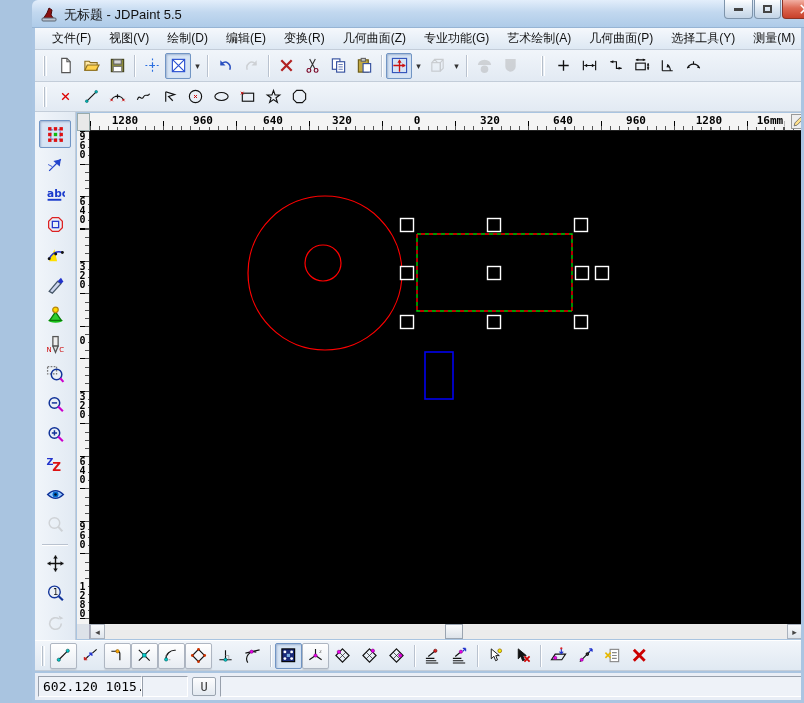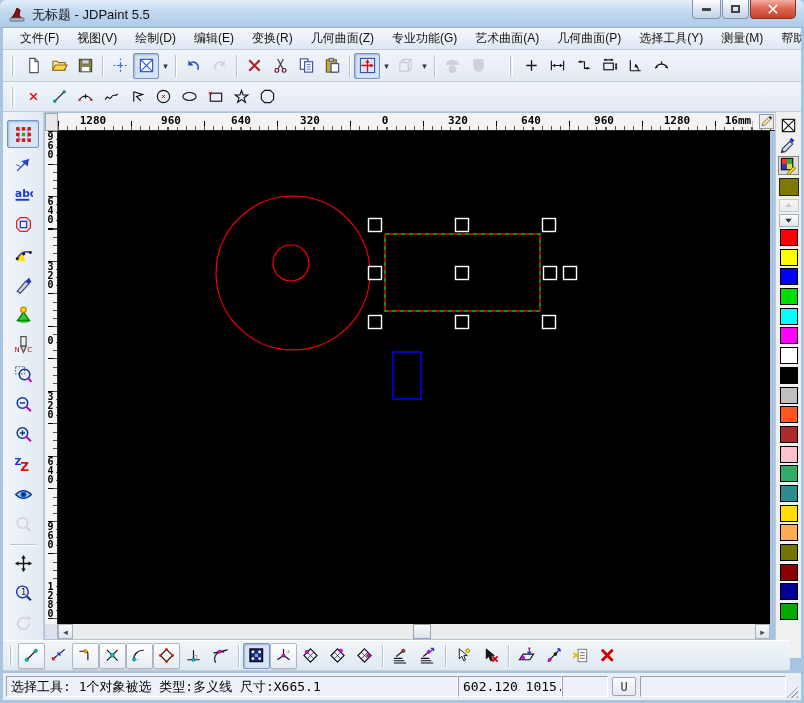--- a/index.html
+++ b/index.html
@@ -1,18 +1,18 @@
 <!DOCTYPE html>
 <html><head>
 <meta charset="utf-8">
 <style>
   * { margin:0; padding:0; box-sizing:border-box; }
   html,body { width:804px; height:703px; overflow:hidden; }
   body { font-family:"Liberation Sans","DejaVu Sans",sans-serif; background:#a9c4e0; position:relative; }
-  .app { position:absolute; inset:0; }
+  .app { position:absolute; inset:0;margin-left:32px; }
 
   
   .titlebar { position:absolute; left:0; top:0; width:804px; height:28px;
     background:linear-gradient(#e3eefb,#c2d8ef 45%,#aecbe8);
     border-bottom:1px solid #96b4d4; border-radius:6px 6px 0 0; }
   .app-icon { position:absolute; left:8px; top:5px; }
   .title-text { position:absolute; left:32px; top:6px; font-size:13px; color:#111; }
   .winbtns { position:absolute; right:8px; top:0; display:flex; }
   .winbtn { height:19px; border:1px solid #7e94ab; border-top:none; display:flex; align-items:center; justify-content:center;
     background:linear-gradient(#fdfeff,#dfe9f3 45%,#c3d4e6); border-radius:0 0 4px 4px; margin-left:1px; color:#333; }
@@ -130,21 +130,21 @@
   </div>
 
   <div class="menubar">
       <span class="menu-item">文件(F)</span>
       <span class="menu-item">视图(V)</span>
       <span class="menu-item">绘制(D)</span>
       <span class="menu-item">编辑(E)</span>
       <span class="menu-item">变换(R)</span>
       <span class="menu-item">几何曲面(Z)</span>
       <span class="menu-item">专业功能(G)</span>
-      <span class="menu-item">艺术曲面(A)</span>
+      <span class="menu-item">艺术绘制(A)</span>
       <span class="menu-item">几何曲面(P)</span>
       <span class="menu-item">选择工具(Y)</span>
       <span class="menu-item">测量(M)</span>
       <span class="menu-item">帮助(H)</span>
     </div>
 
   <div class="tb tb1">
       <div class="grip"></div>
       <div class="btn">
         <span style="display: flex;">
@@ -884,21 +884,20 @@
       <div class="btn">
         <span style="display: flex;">
           <svg width="17" height="17" viewBox="0 0 18 18" fill="none" stroke-width="1.2">
             <path d="M3 3l11.5 11.5M14.5 3L3 14.5" stroke="#c00" stroke-width="3"></path>
           </svg>
         </span>
       </div>
     </div>
 
   <div class="statusbar">
-    <div class="spanel p1">选择工具: 1个对象被选 类型:多义线 尺寸:X665.1</div>
     <div class="spanel p2">602.120 1015.127</div>
     <div class="spanel p3"></div>
     <div class="ubtn">U</div>
     <div class="spanel pfill"></div>
     <div class="resize-grip"></div>
   </div>
 
   <div class="frame-l"></div>
     <div class="frame-r"></div>
     <div class="frame-b"></div>

